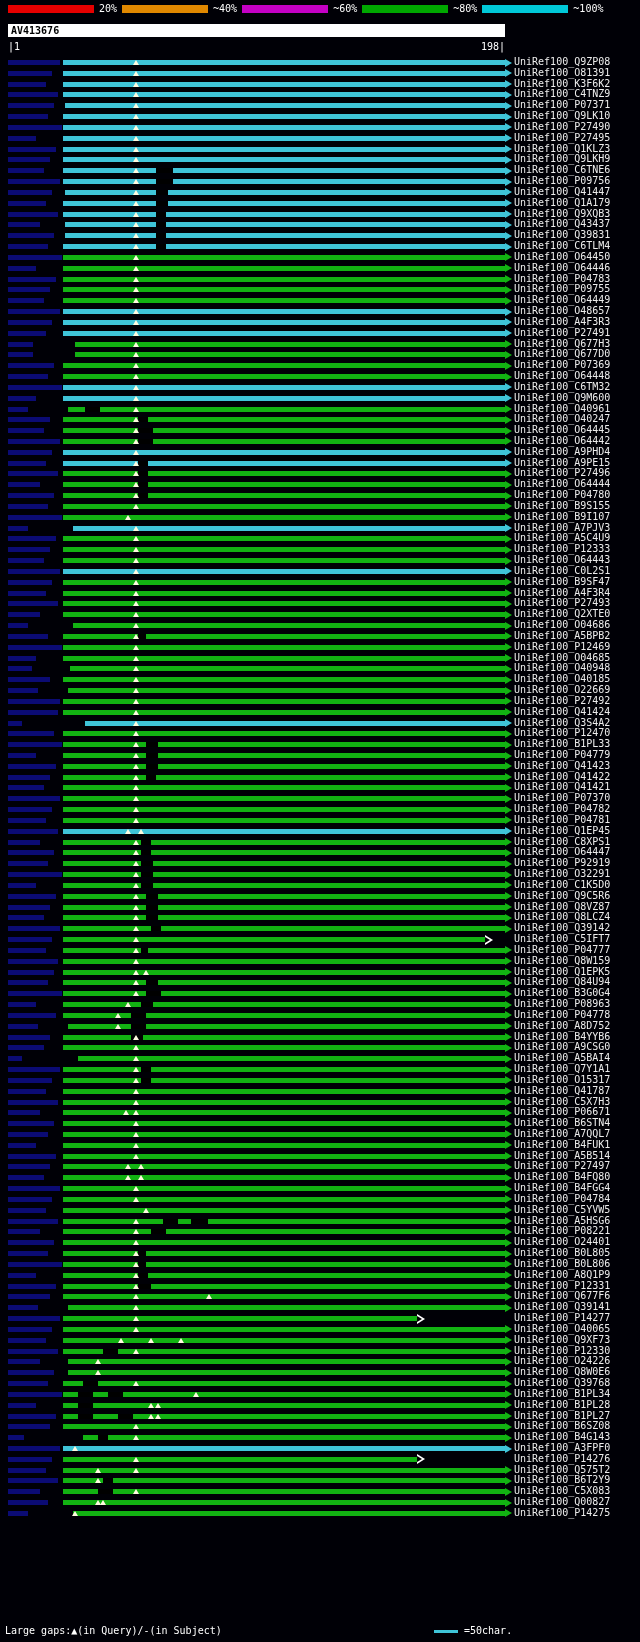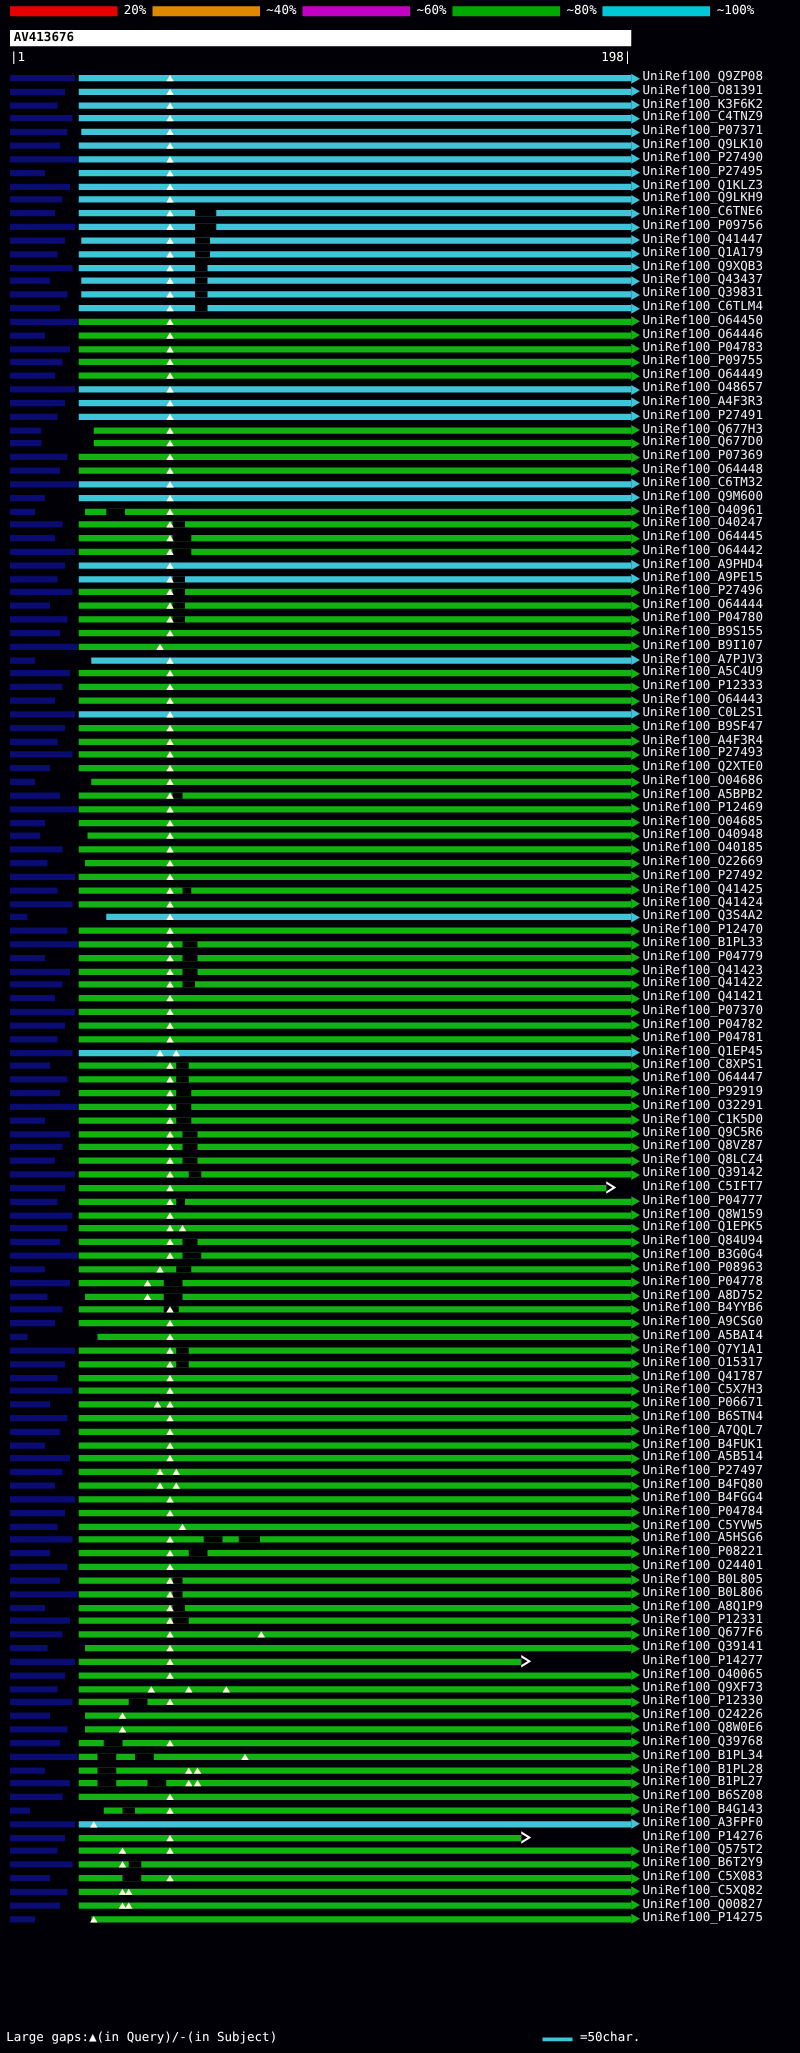--- a/index.html
+++ b/index.html
@@ -484,28 +484,20 @@
         <span class="lbl">UniRef100_O22669</span>
       </div>
       <div class="row">
         <span class="pre" style="width: 52px; background: rgb(11, 11, 116);"></span>
         <span class="bar" style="left: 62.7665px; width: 442.234px; background: rgb(18, 178, 18);"></span>
         <span class="tri" style="left: 132.635px;"></span>
         <span class="arr" style="left: 505px; border-left-color: rgb(18, 178, 18);"></span>
         <span class="lbl">UniRef100_P27492</span>
       </div>
       <div class="row">
-        <span class="pre" style="width: 38px; background: rgb(11, 11, 116);"></span>
-        <span class="bar" style="left: 62.7665px; width: 442.234px; background: rgb(18, 178, 18);"></span>
-        <span class="blk" style="left: 145.685px; width: 7.53807px;"></span>
-        <span class="tri" style="left: 132.635px;"></span>
-        <span class="arr" style="left: 505px; border-left-color: rgb(18, 178, 18);"></span>
-        <span class="lbl">UniRef100_Q41425</span>
-      </div>
-      <div class="row">
         <span class="pre" style="width: 50px; background: rgb(11, 11, 116);"></span>
         <span class="bar" style="left: 62.7665px; width: 442.234px; background: rgb(18, 178, 18);"></span>
         <span class="tri" style="left: 132.635px;"></span>
         <span class="arr" style="left: 505px; border-left-color: rgb(18, 178, 18);"></span>
         <span class="lbl">UniRef100_Q41424</span>
       </div>
       <div class="row">
         <span class="pre" style="width: 14px; background: rgb(11, 11, 116);"></span>
         <span class="bar" style="left: 85.3807px; width: 419.619px; background: rgb(63, 196, 216);"></span>
         <span class="tri" style="left: 132.635px;"></span>
@@ -1054,28 +1046,20 @@
         <span class="arr" style="left: 505px; border-left-color: rgb(18, 178, 18);"></span>
         <span class="lbl">UniRef100_B6T2Y9</span>
       </div>
       <div class="row">
         <span class="pre" style="width: 32px; background: rgb(11, 11, 116);"></span>
         <span class="bar" style="left: 62.7665px; width: 442.234px; background: rgb(18, 178, 18);"></span>
         <span class="blk" style="left: 97.9442px; width: 15.0761px;"></span>
         <span class="tri" style="left: 132.635px;"></span>
         <span class="arr" style="left: 505px; border-left-color: rgb(18, 178, 18);"></span>
         <span class="lbl">UniRef100_C5X083</span>
-      </div>
-      <div class="row">
-        <span class="pre" style="width: 46px; background: rgb(11, 11, 116);"></span>
-        <span class="bar" style="left: 62.7665px; width: 442.234px; background: rgb(18, 178, 18);"></span>
-        <span class="tri" style="left: 94.9442px;"></span>
-        <span class="tri" style="left: 99.9695px;"></span>
-        <span class="arr" style="left: 505px; border-left-color: rgb(18, 178, 18);"></span>
-        <span class="lbl">UniRef100_C5XQ82</span>
       </div>
       <div class="row">
         <span class="pre" style="width: 40px; background: rgb(11, 11, 116);"></span>
         <span class="bar" style="left: 62.7665px; width: 442.234px; background: rgb(18, 178, 18);"></span>
         <span class="tri" style="left: 94.9442px;"></span>
         <span class="tri" style="left: 99.9695px;"></span>
         <span class="arr" style="left: 505px; border-left-color: rgb(18, 178, 18);"></span>
         <span class="lbl">UniRef100_Q00827</span>
       </div>
       <div class="row">

